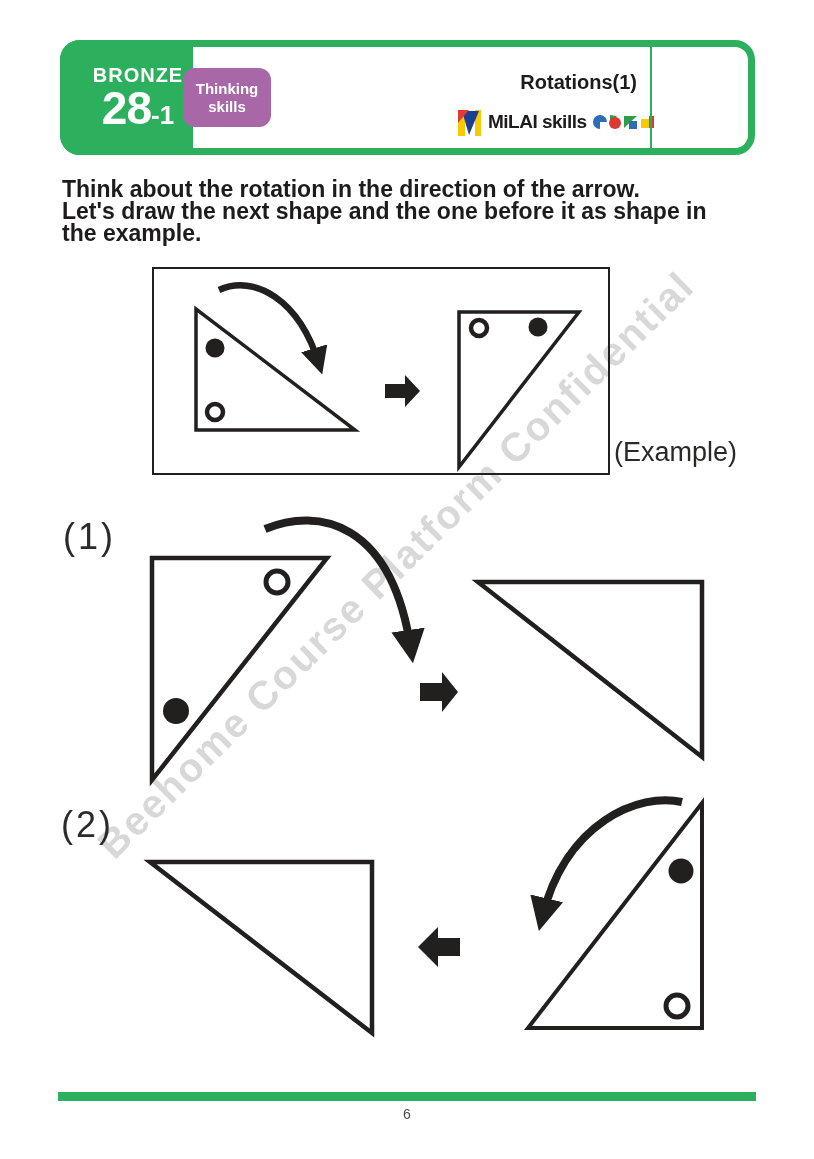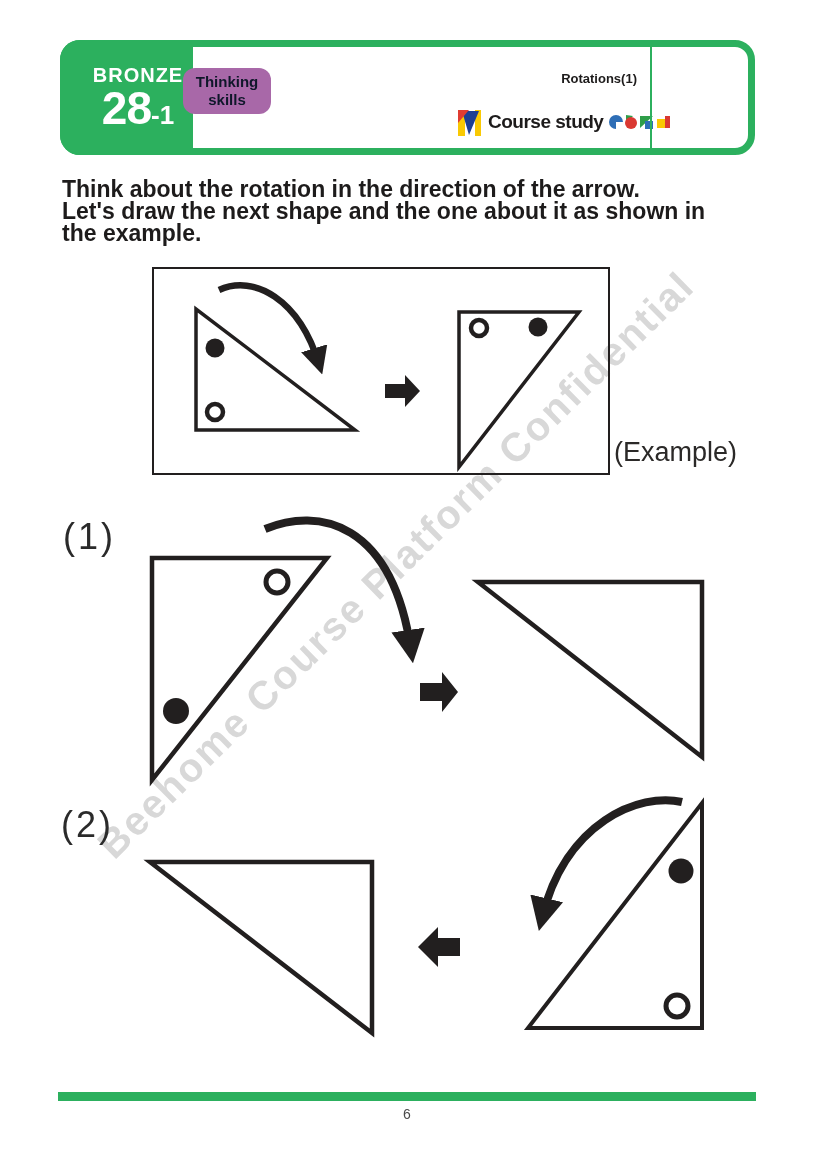--- a/index.html
+++ b/index.html
@@ -25,28 +25,28 @@
   .level-badge {
     position:absolute; left:-7px; top:-7px; width:110px; height:115px;
     background:var(--green); border-radius:20px 0 0 20px; color:#fff;
     display:flex; flex-direction:column; align-items:center; justify-content:center;padding-left:23px;
   }
   .level-badge .level { font-size:20px; font-weight:bold; letter-spacing:1px; line-height:1; }
   .level-badge .lesson { line-height:1; margin-top:0; font-weight:bold; }
   .level-badge .lesson .big   { font-size:46px; letter-spacing:-1px; }
   .level-badge .lesson .small { font-size:26px; }
   .skill-badge {
-    position:absolute; left:116px; top:21px; width:88px; height:46px;
-    background:var(--purple); border-radius:12px; color:#0f172a;
+    position:absolute; left:116px; top:21px; width:88px; height:59px;
+    background:var(--purple); border-radius:12px; color:#ffffff;
     font-size:15px; font-weight:bold; line-height:1.2; text-align:center;
     display:flex; align-items:center; justify-content:center; padding:0 8px; box-sizing:border-box;
   }
   .header-title {
     position:absolute; left:380px; top:24px; width:190px; text-align:right;
-    font-size:13px; font-weight:bold; color:#1d1b1b;
+    font-size:20px; font-weight:bold; color:#1d1b1b;
   }
   .brand-row {
     position:absolute; left:389px; top:60px; height:30px;
     display:flex; align-items:center; gap:6px;
   }
   .brand-name { font-size:19px; font-weight:bold; letter-spacing:-0.5px; color:#1d1b1b; white-space:nowrap; }
   .header-vline { position:absolute; left:583px; top:0; bottom:0; width:2px; background:var(--green); }
   .header-empty-box { position:absolute; left:585px; top:0; right:0; bottom:0; background:transparent; }
 
   
@@ -110,39 +110,39 @@
     </div>
     <div class="skill-badge">Thinking skills</div>
     <div class="header-title">Rotations(1)</div>
     <div class="brand-row">
       <svg width="26" height="28" viewBox="0 0 26 28">
         <rect x="19" y="2" width="6" height="26" fill="#f9c903"></rect>
         <polygon points="2,28 2,9 9,3 9,28" fill="#f9c903"></polygon>
         <polygon points="6,3 23,3 13,27" fill="#1c3f94"></polygon>
         <polygon points="2,2 13,2 2,15" fill="#e03c31"></polygon>
       </svg>
-      <span class="brand-name">Course study</span>
+      <span class="brand-name">MiLAI skills</span>
       <svg width="62" height="16" viewBox="0 0 62 16">
         <circle cx="7" cy="8" r="7" fill="#2e6eb6"></circle>
         <rect x="7" y="8" width="8" height="8" fill="#ffffff"></rect>
         <polygon points="17,1 24,2 17,9" fill="#2f9e49"></polygon>
         <circle cx="22" cy="9" r="6" fill="#da3832"></circle>
         <polygon points="31,2 44,2 31,14" fill="#2f9e49"></polygon>
         <rect x="36" y="7" width="8" height="8" fill="#2e6eb6"></rect>
         <rect x="48" y="5" width="8" height="9" fill="#f9c903"></rect>
         <rect x="56" y="2" width="5" height="12" fill="#da3832"></rect>
       </svg>
     </div>
     <div class="header-vline"></div>
     <div class="header-empty-box"></div>
   </div>
 
   <div class="instructions">
     <div>Think about the rotation in the direction of the arrow.</div>
-    <div>Let's draw the next shape and the one about it as shown in the example.</div>
+    <div>Let's draw the next shape and the one before it as shape in the example.</div>
   </div>
 
   <div class="example-box">
     <svg width="453" height="203" viewBox="0 0 453 203">
       <polygon class="tri" stroke-width="3.5" points="42,40 42,161 201,161"></polygon>
       <circle class="dot" cx="61" cy="79" r="9.5"></circle>
       <circle class="ring" stroke-width="4.5" cx="61" cy="143" r="8"></circle>
       <path class="curve" stroke-width="6.5" d="M 65,21 C 100,5 145,30 165,95" marker-end="url(#ah)"></path>
       <polygon class="block-arrow" points="231,115 251,115 251,106 266,122 251,138 251,129 231,129"></polygon>
       <polygon class="tri" stroke-width="3.5" points="305,43 425,43 305,198"></polygon>

